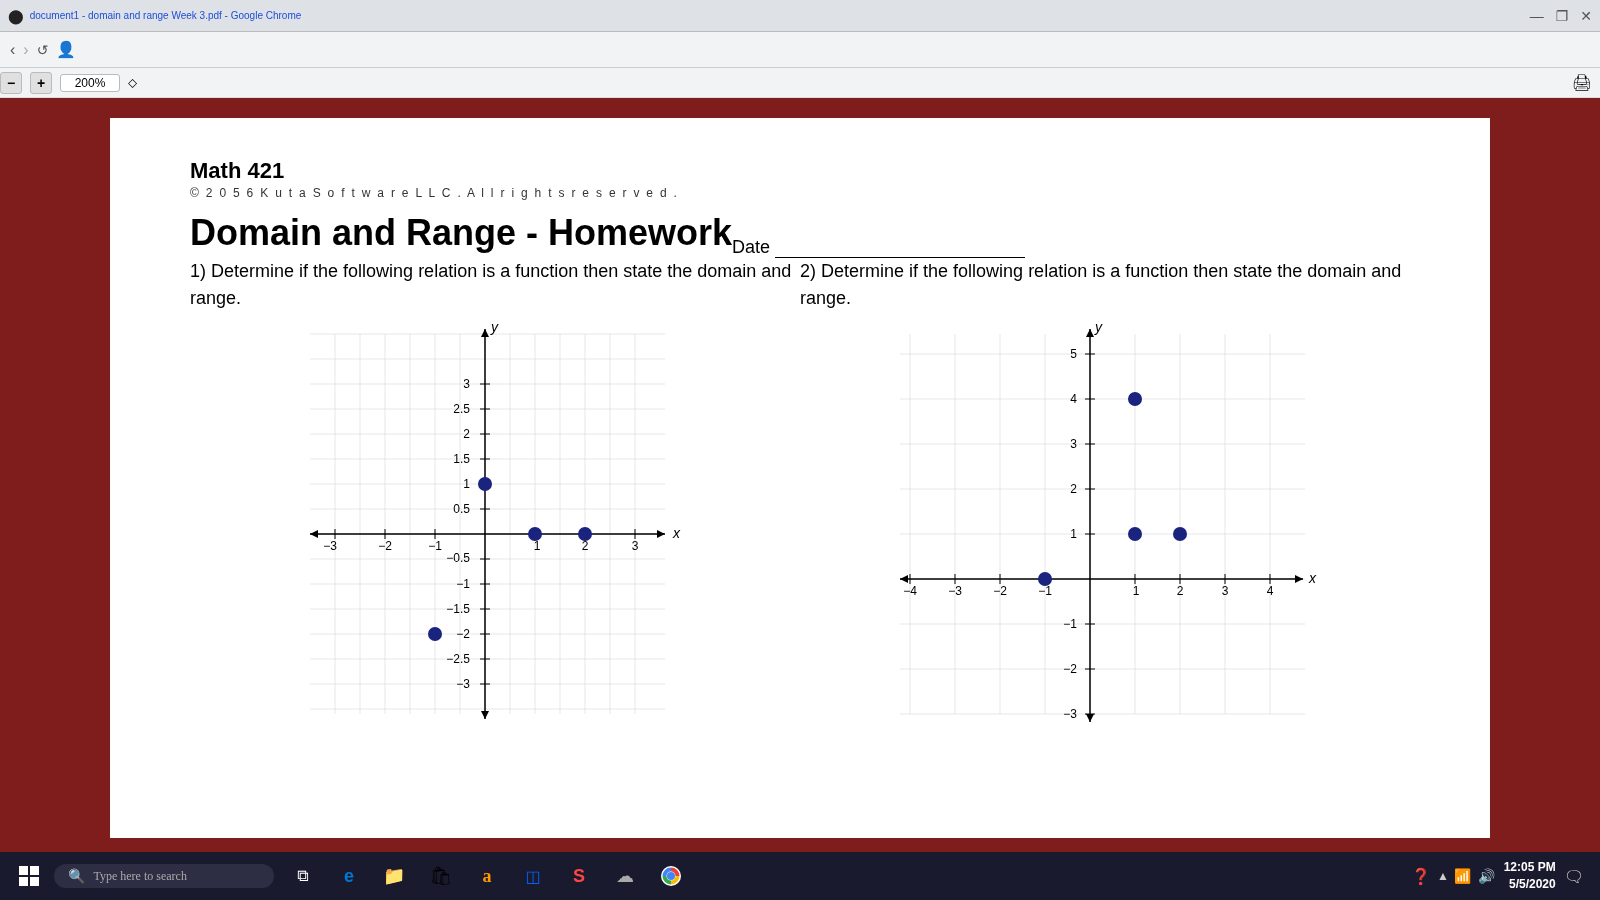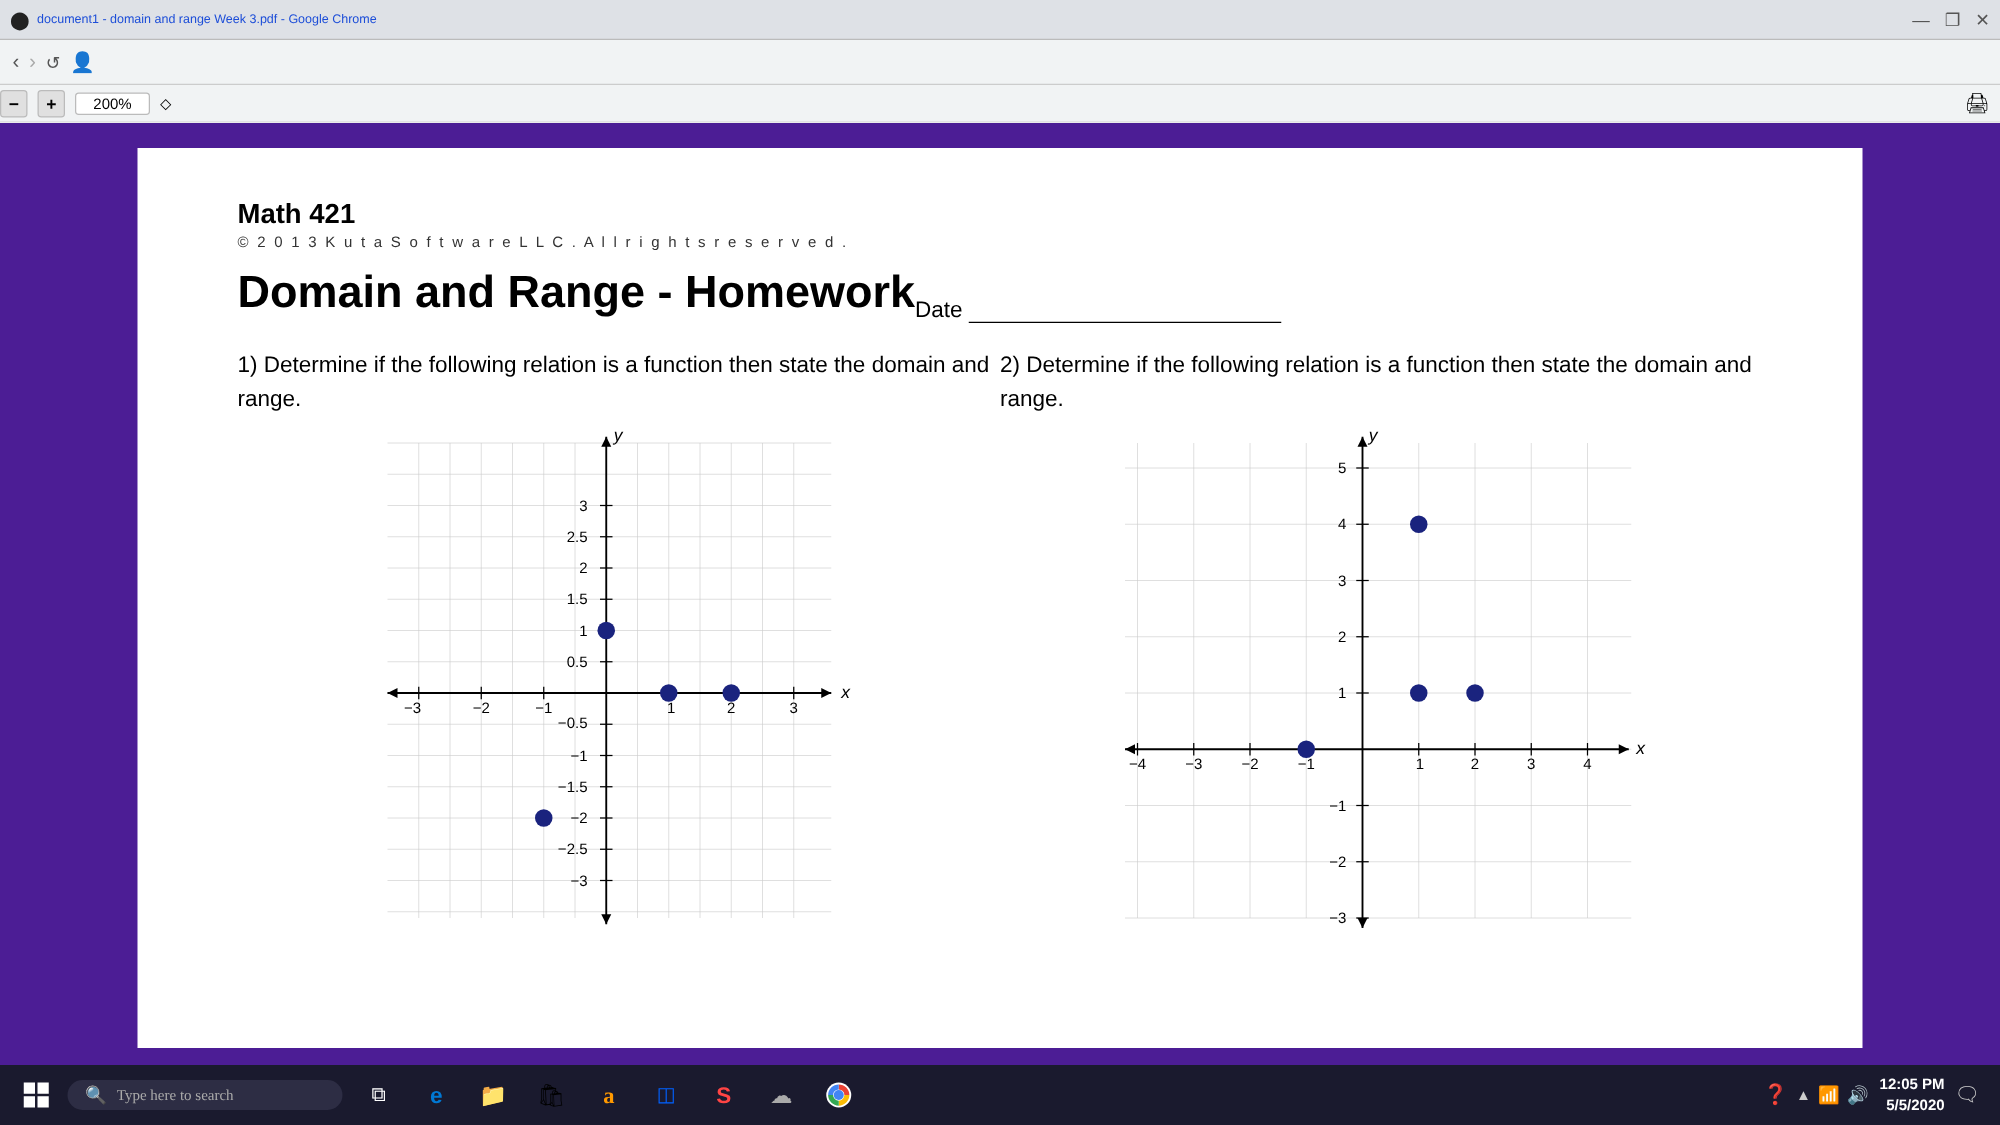--- a/index.html
+++ b/index.html
@@ -72,21 +72,21 @@
       font-size: 12px;
       min-width: 60px;
       text-align: center;
     }
     #toolbar .print-icon { margin-left: auto; margin-right: 8px; font-size: 16px; cursor: pointer; }
 
     
     #pdf-area {
       width: 100%;
       height: calc(900px - 32px - 36px - 30px - 48px);
-      background: #4c1d95;
+      background: #7f1d1d;
       overflow: auto;
       display: flex;
       justify-content: center;
       padding: 20px 0;
     }
     #pdf-page {
       background: #fff;
       width: 1380px;
       min-height: 720px;
       padding: 40px 80px 40px 80px;
@@ -104,21 +104,20 @@
     .doc-copyright { font-size: 12px; color: #333; margin-top: 2px; letter-spacing: 0.15em; }
     .doc-name-line { font-size: 18px; color: #000; }
     .doc-name-underline { display: inline-block; border-bottom: 1px solid #000; width: 500px; vertical-align: bottom; }
 
     .doc-hw-title { font-size: 36px; font-weight: bold; color: #000; margin: 8px 0 4px 0; }
     .doc-date-line { text-align: right; font-size: 18px; color: #000; margin-top: -20px; }
     .doc-date-underline { display: inline-block; border-bottom: 1px solid #000; width: 250px; vertical-align: bottom; }
 
     .problems-container {
       display: flex;
-      margin-top: 20px;
     }
     .problem {
       flex: 1;
     }
     .problem-text {
       font-size: 18px;
       color: #000;
       margin-bottom: 12px;
       line-height: 1.5;
     }
@@ -209,21 +208,21 @@
   <span>⬦</span>
   <span class="print-icon">🖨</span>
 </div>
 
 <div id="pdf-area">
   <div id="pdf-page">
 
     <div class="doc-header">
       <div>
         <div class="doc-title-left">Math 421</div>
-        <div class="doc-copyright">©  2 0 1 3  K u t a   S o f t w a r e   L L C .    A l l   r i g h t s  r e s e r v e d .</div>
+        <div class="doc-copyright">©  2 0 5 6  K u t a   S o f t w a r e   L L C .    A l l   r i g h t s  r e s e r v e d .</div>
       </div>
     </div>
 
     <div style="display:flex; justify-content:flex-start; align-items:flex-end;">
       <div class="doc-hw-title">Domain and Range - Homework</div>
       <div class="doc-date-line">
         <span>Date</span>
         <span class="doc-date-underline"></span>
       </div>
     </div>

